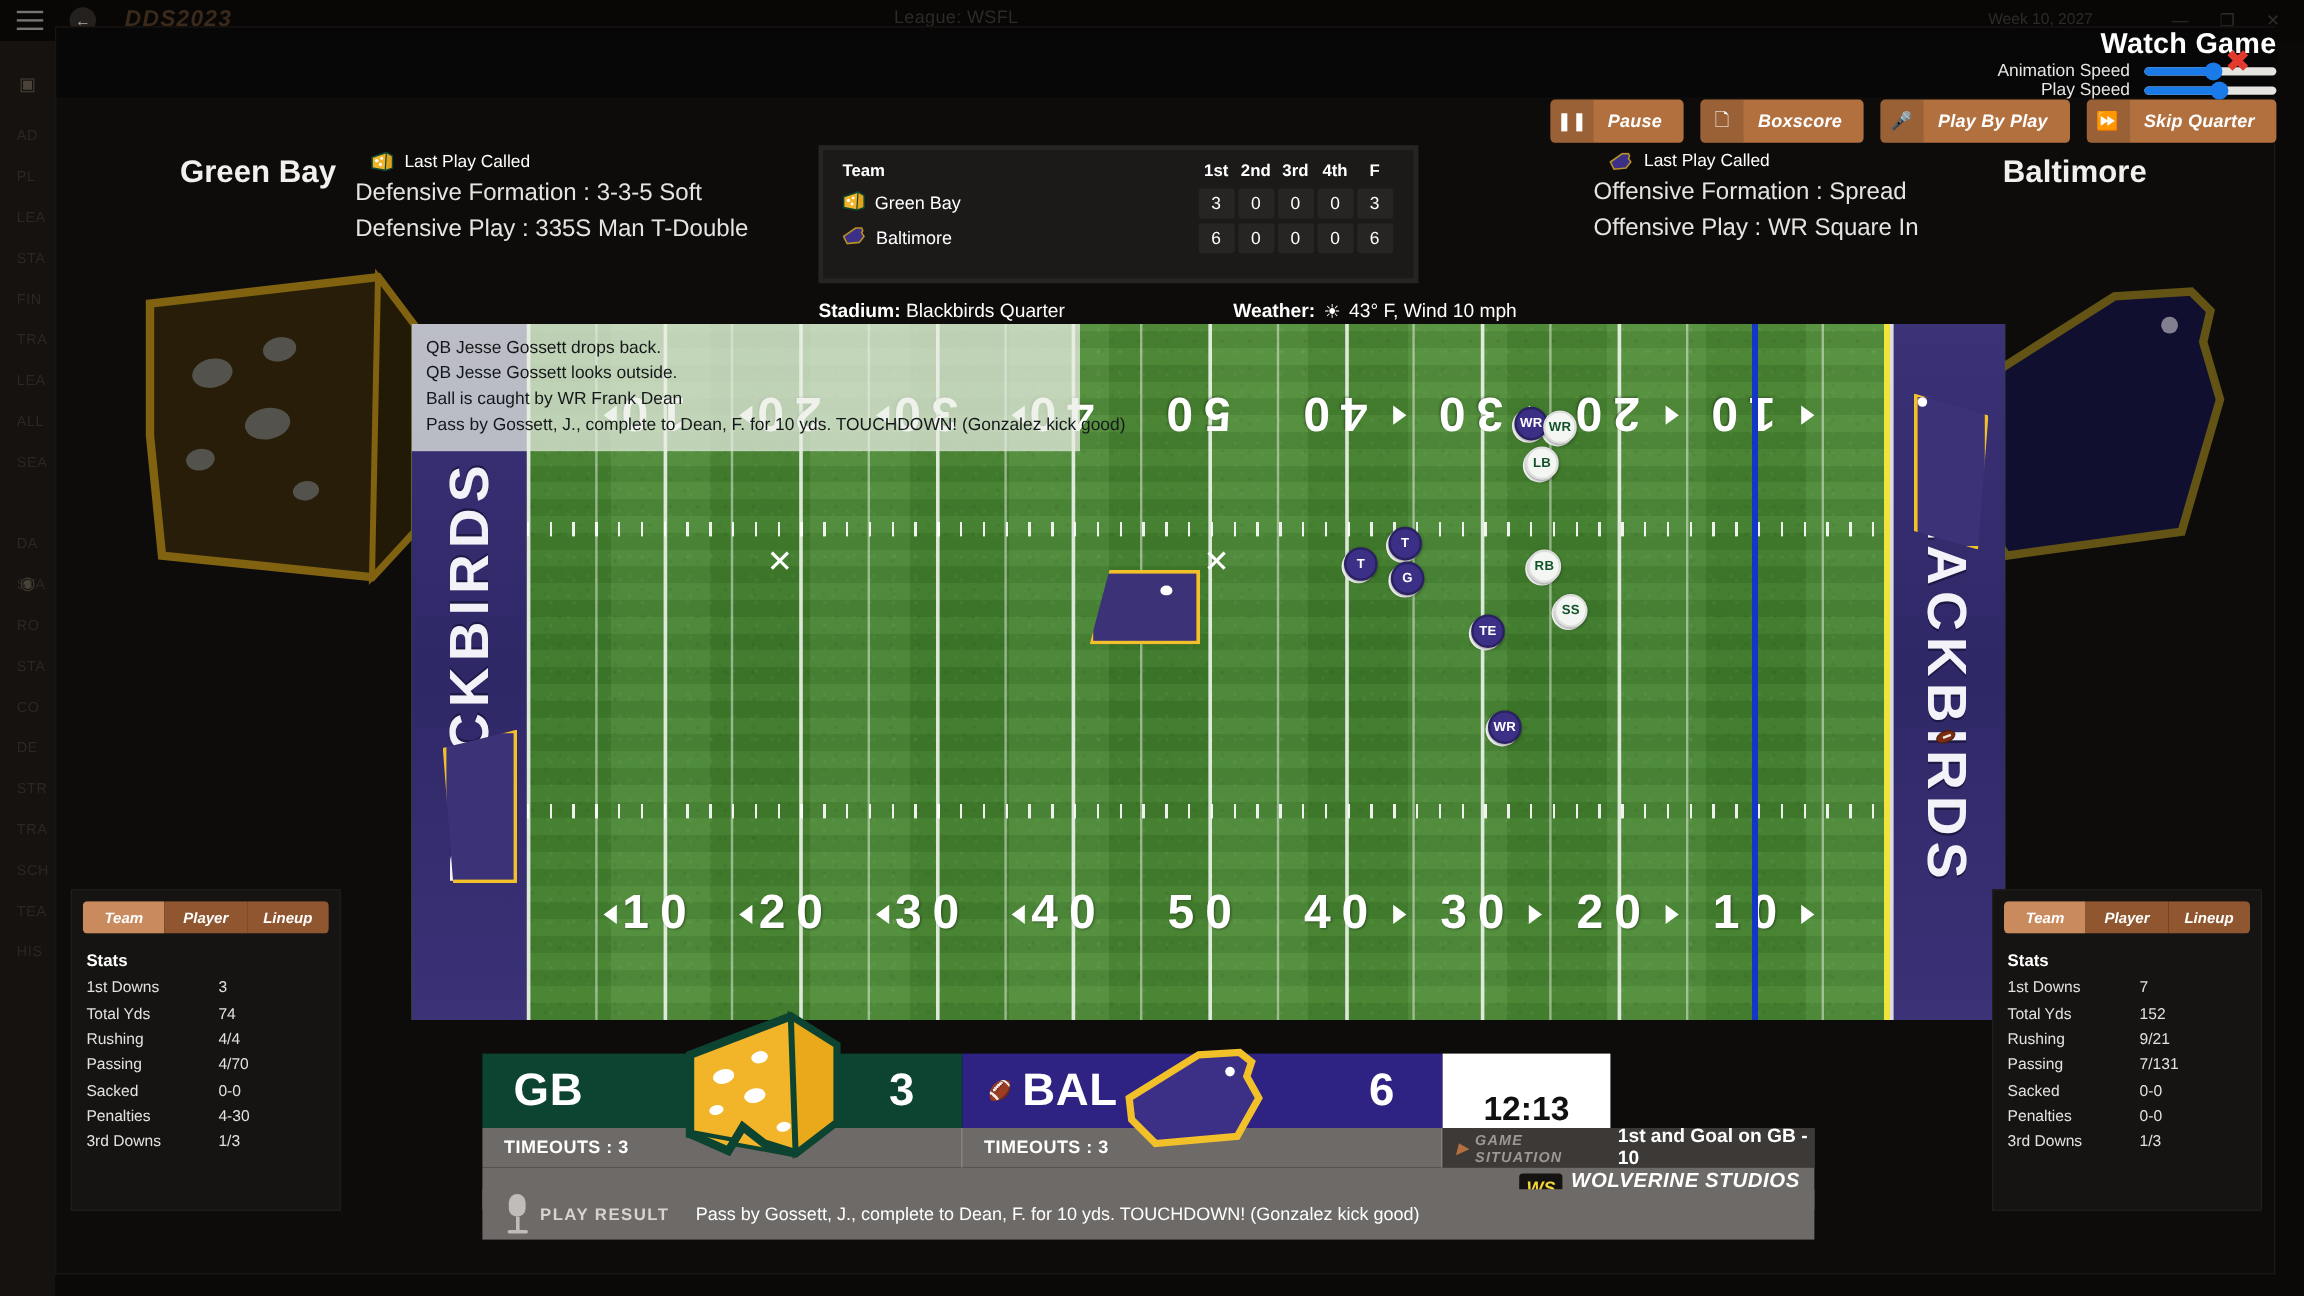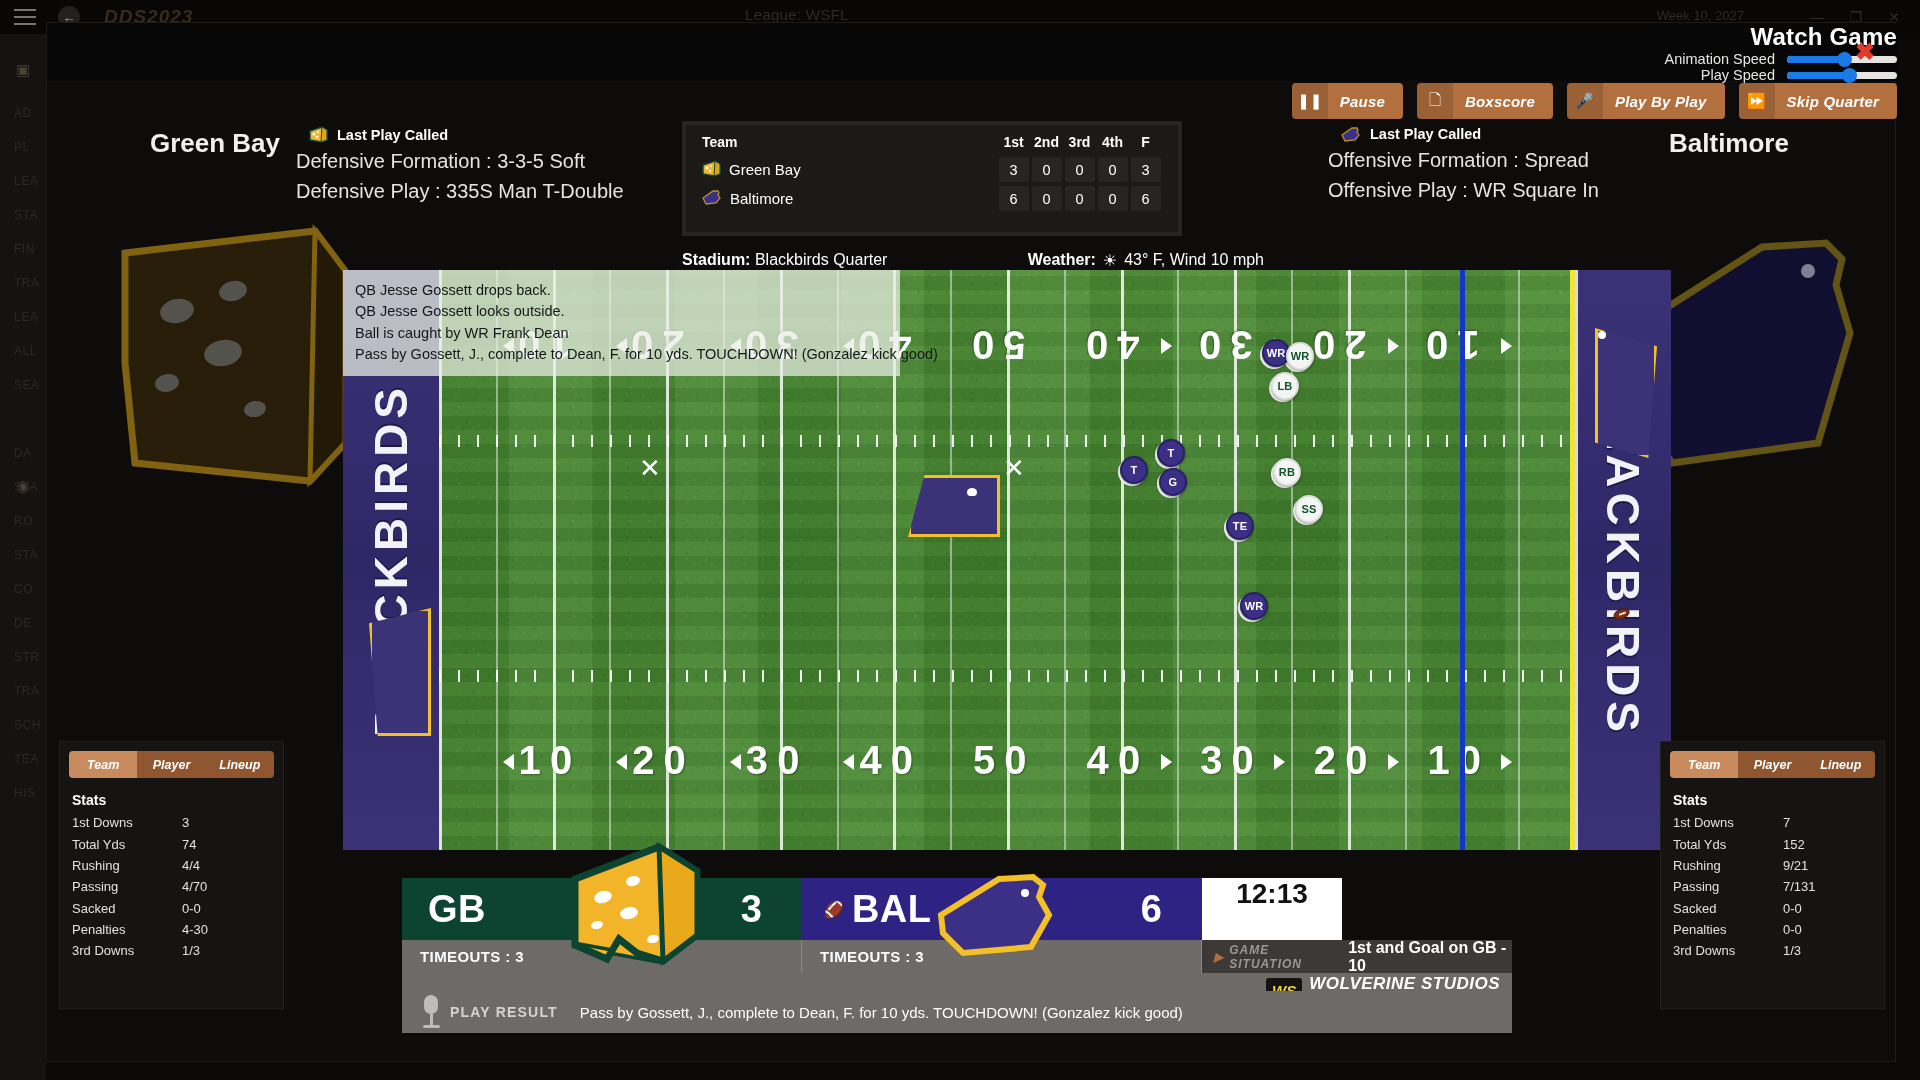--- a/index.html
+++ b/index.html
@@ -73,21 +73,21 @@
   
   .teamname { position:absolute; top:105px; font-size:26px; font-weight:bold;
     color:#f2f0ee; width:300px; text-align:center; }
   .teamname.left { left:18px; }
   .teamname.right { left:1532px; }
 
   .lastplay { position:absolute; top:103px; width:330px; }
   .lastplay.left { left:246px; }
   .lastplay.right { left:1278px; }
   .lp-head { display:flex; align-items:center; gap:9px; font-size:14.5px;
-    font-weight:bold; color:#fff;padding-left:16px; }
+    font-weight:normal; color:#fff;padding-left:16px; }
   .lp-line { font-size:20px; color:#e6e4e1; margin-top:7px; padding-left:3px;
     white-space:nowrap; }
 
   
   .mini-cheese { width:19px; height:17px; position:relative; flex:none; }
   .mini-bird { width:20px; height:15px; position:relative; flex:none; }
 
   
   .boxcard { position:absolute; left:635px; top:98px; width:500px; height:115px;
     background:#262524; padding:4px; }
@@ -207,21 +207,21 @@
   
   .scorebar { position:absolute; left:355px; top:855px; width:1110px; height:130px; }
   .sb-row { display:flex; height:62px; }
   .sb-gb { position:relative; width:400px; background:#0d4431; display:flex;
     align-items:center; }
   .sb-bal { position:relative; width:400px; background:#2e2382; display:flex;
     align-items:center; }
   .sb-abbr { font-size:38px; font-weight:bold; color:#fff; letter-spacing:.5px; }
   .sb-score { position:absolute; right:40px; font-size:38px; font-weight:bold;
     color:#fff; }
-  .sb-clockbox { width:140px; background:#fff; display:flex; align-items:flex-start;
+  .sb-clockbox { width:140px; background:#fff; display:flex; align-items:flex-end;
     justify-content:center; }
   .sb-clock { font-size:28px; font-weight:bold; color:#111; letter-spacing:0px; }
   .sb-qtrbox { flex:1; background:#555250; display:flex; align-items:center;
     justify-content:center; }
   .sb-qtr { font-size:19px; font-weight:bold; color:#fff; letter-spacing:.5px; }
   .sb-row2 { display:flex; height:33px; background:#6d6a68; }
   .sb-to { width:400px; display:flex; align-items:center; padding-left:18px;
     font-size:15px; font-weight:bold; color:#fff; letter-spacing:.4px;
     border-right:1px solid #8c8987; }
   .sb-sit { flex:1; display:flex; align-items:center; background:#3c3937;

